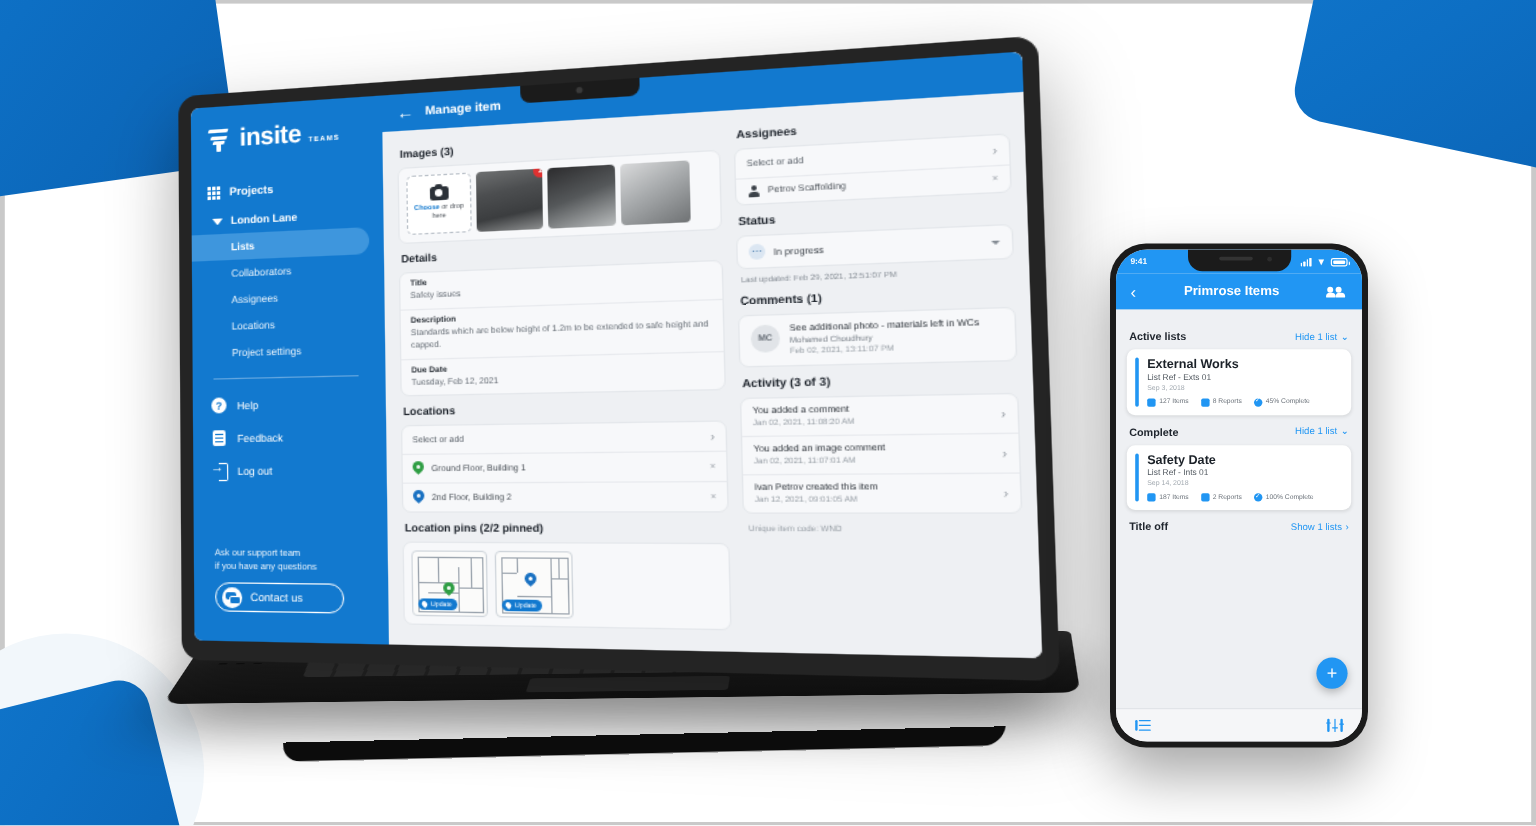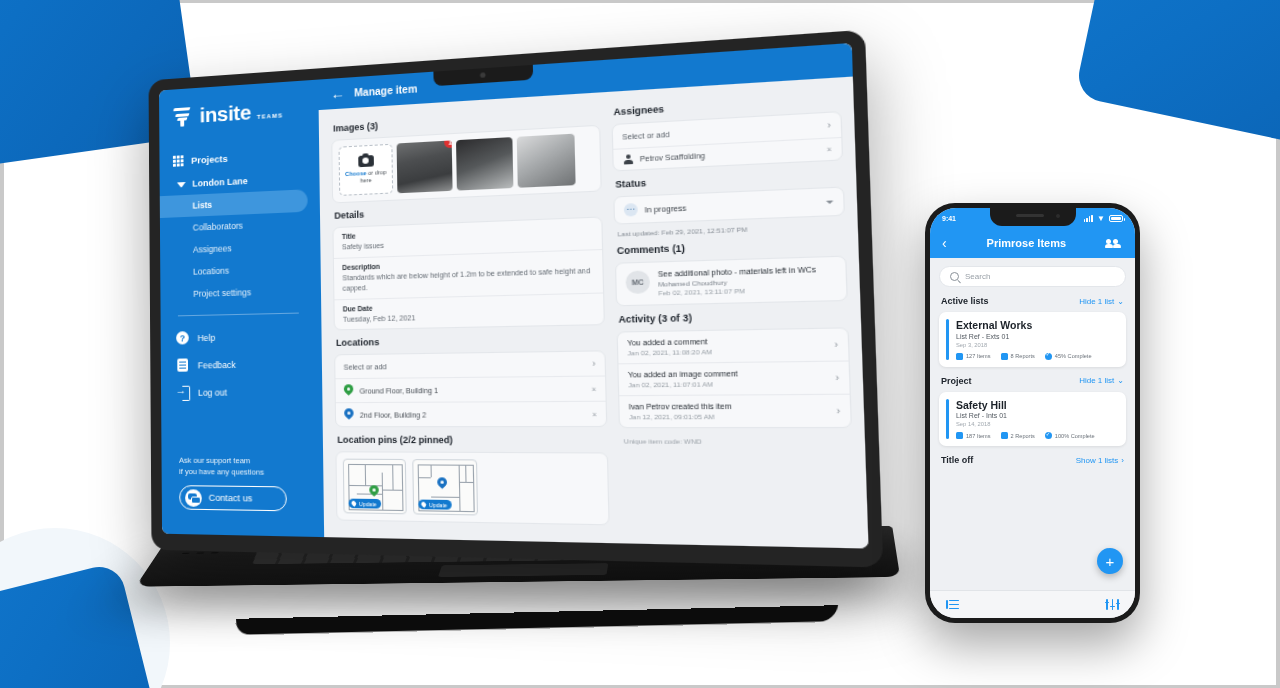--- a/index.html
+++ b/index.html
@@ -508,24 +508,20 @@
         </span>
       </div>
 
       <div id="ph-header">
         <span id="ph-back">‹</span>
         <span id="ph-title">Primrose Items</span>
         <span class="people-ico"></span>
       </div>
 
       <div id="ph-content">
-        <div id="ph-search">
-          <span class="mag"></span>
-          <span id="ph-search-ph">Search</span>
-        </div>
 
         <div class="sec-row">
           <span class="sec-h">Active lists</span>
           <span class="sec-a">
             <span>Hide 1 list</span>
             <span>⌄</span>
           </span>
         </div>
 
         <div class="list-card">
@@ -545,31 +541,31 @@
                 </span>
               <span class="stat">
                   <span class="s-ico s-chk"></span>
                   <span>45% Complete</span>
                 </span>
             </span>
           </span>
         </div>
 
         <div class="sec-row">
-          <span class="sec-h">Project</span>
+          <span class="sec-h">Complete</span>
           <span class="sec-a">
             <span>Hide 1 list</span>
             <span>⌄</span>
           </span>
         </div>
 
         <div class="list-card">
           <span class="card-bar"></span>
           <span style="flex:1">
-            <span class="lc-title" style="display:block">Safety Hill</span>
+            <span class="lc-title" style="display:block">Safety Date</span>
             <span class="lc-ref" style="display:block">List Ref - Ints 01</span>
             <span class="lc-date" style="display:block">Sep 14, 2018</span>
             <span class="lc-stats">
               <span class="stat">
                   <span class="s-ico s-list"></span>
                   <span>187 Items</span>
                 </span>
               <span class="stat">
                   <span class="s-ico s-rep"></span>
                   <span>2 Reports</span>

